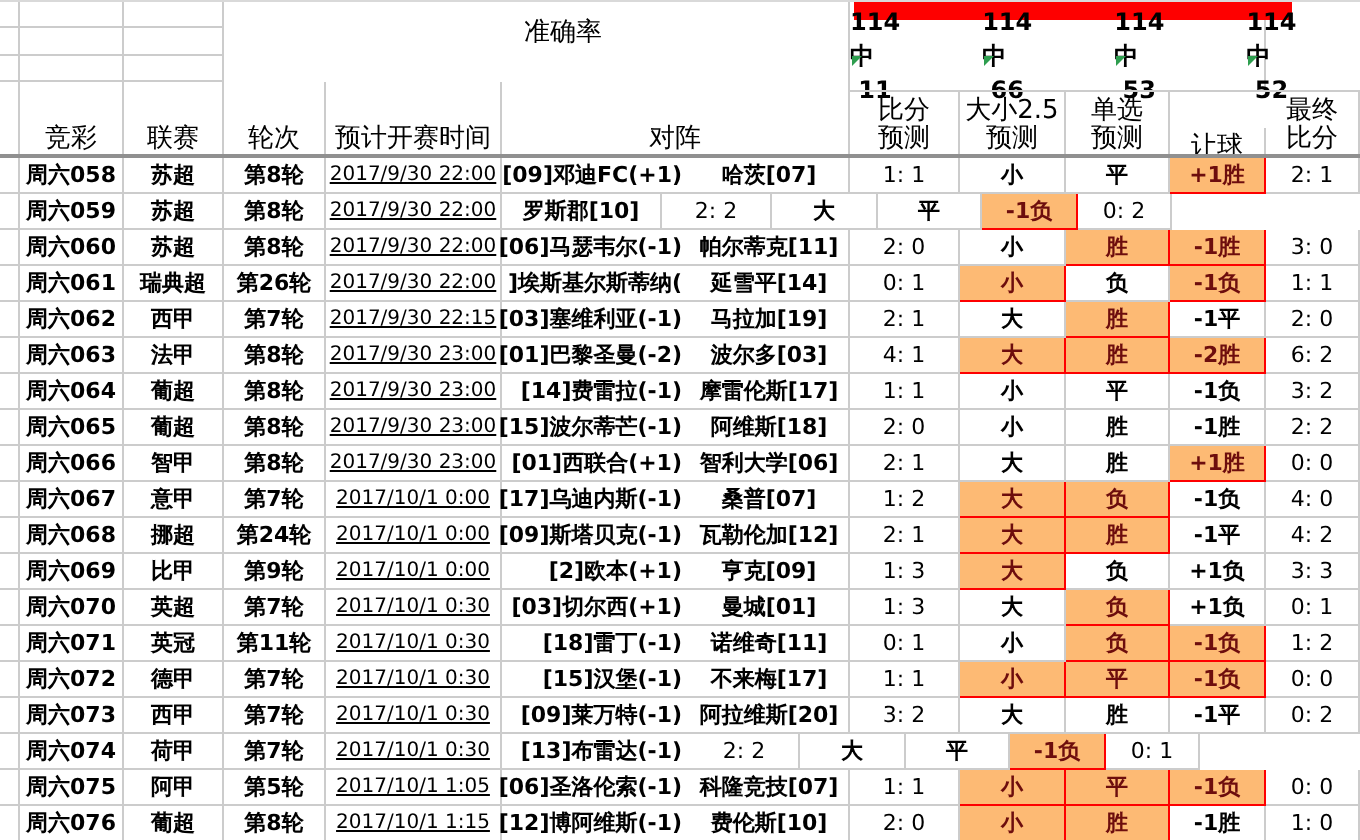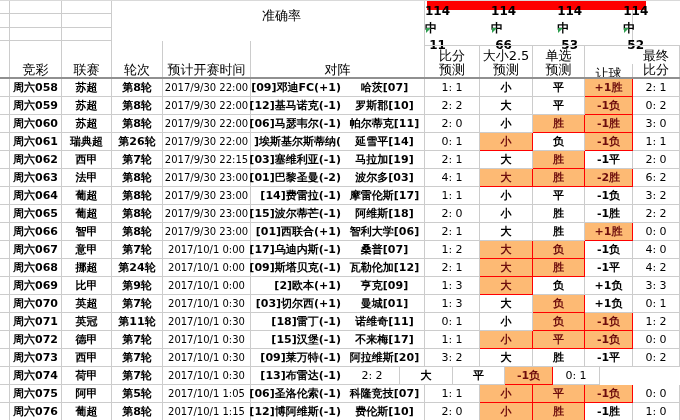--- a/index.html
+++ b/index.html
@@ -28,21 +28,21 @@
   
   .body{position:absolute;left:0;top:78px;width:680px;}
   .r{display:flex;height:18px;box-sizing:border-box;}
   .c{box-sizing:border-box;border-right:1px solid #ccc;border-bottom:1px solid #ccc;
      display:flex;align-items:center;justify-content:center;font-size:11px;
      white-space:nowrap;overflow:visible;}
   .w0{width:10px}.w1{width:52px}.w2{width:50px}.w3{width:51px}.w4{width:88px}
   .w5{width:94px}.w6{width:80px}.w7{width:55px}.w8{width:53px}.w9{width:52px}
   .w10{width:48px}.w11{width:47px}
   .cjk{font-weight:bold;}
-  .time{font-size:10px;}
+  .time{font-size:10px;text-decoration:underline;}
   .home{justify-content:flex-end;border-right:none;padding-right:4px;font-weight:bold;text-align:right;}
   .away{font-weight:bold;}
   .red{background:#fdba74;color:#6d0d0d;border-right-color:#fe0000;border-bottom-color:#fe0000;}
 </style>
 </head>
 <body>
 
 <div class="wrap">
 
   <div class="hdr">
@@ -142,21 +142,20 @@
     <div class="c w10 cjk red">+1胜</div>
     <div class="c w11">2: 1</div>
   </div>
 
   <div class="r">
     <div class="c w0"></div>
     <div class="c w1 cjk">周六059</div>
     <div class="c w2 cjk">苏超</div>
     <div class="c w3 cjk">第8轮</div>
     <div class="c w4 time">2017/9/30 22:00</div>
-    <div class="c w5 home">[12]基马诺克(-1)</div>
     <div class="c w6 away">罗斯郡[10]</div>
     <div class="c w7">2: 2</div>
     <div class="c w8 cjk">大</div>
     <div class="c w9 cjk">平</div>
     <div class="c w10 cjk red">-1负</div>
     <div class="c w11">0: 2</div>
   </div>
 
   <div class="r">
     <div class="c w0"></div>

